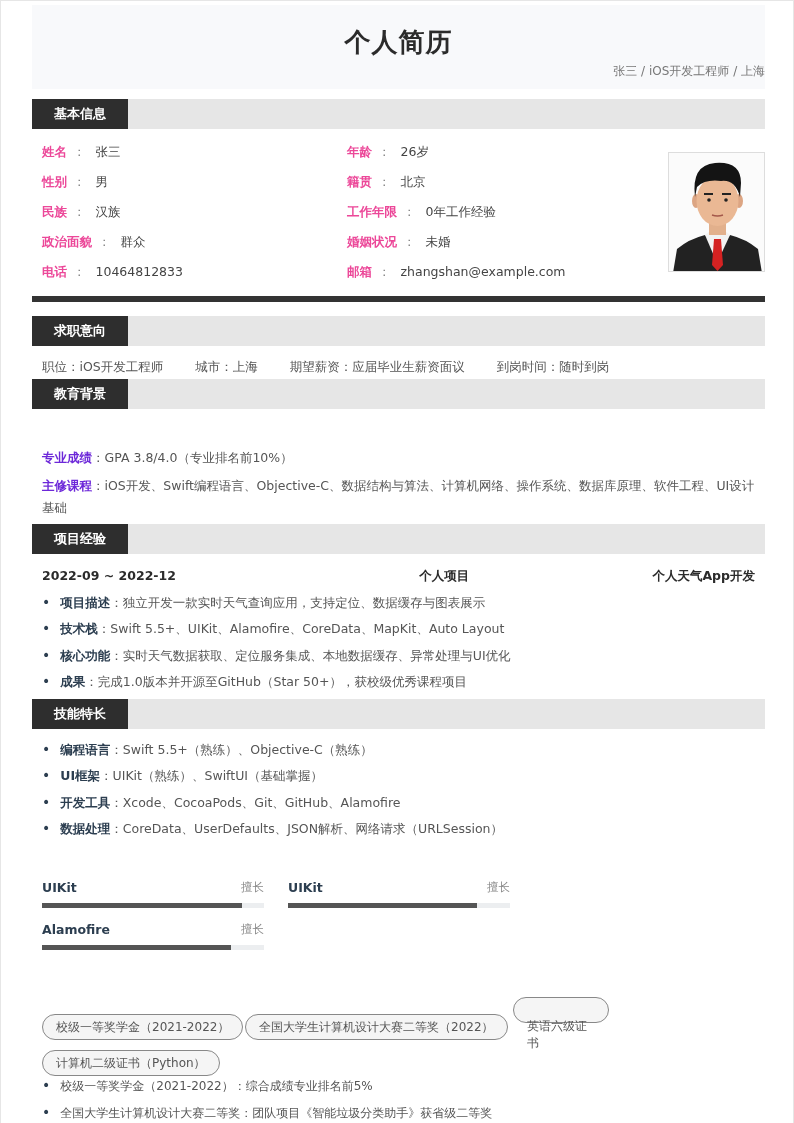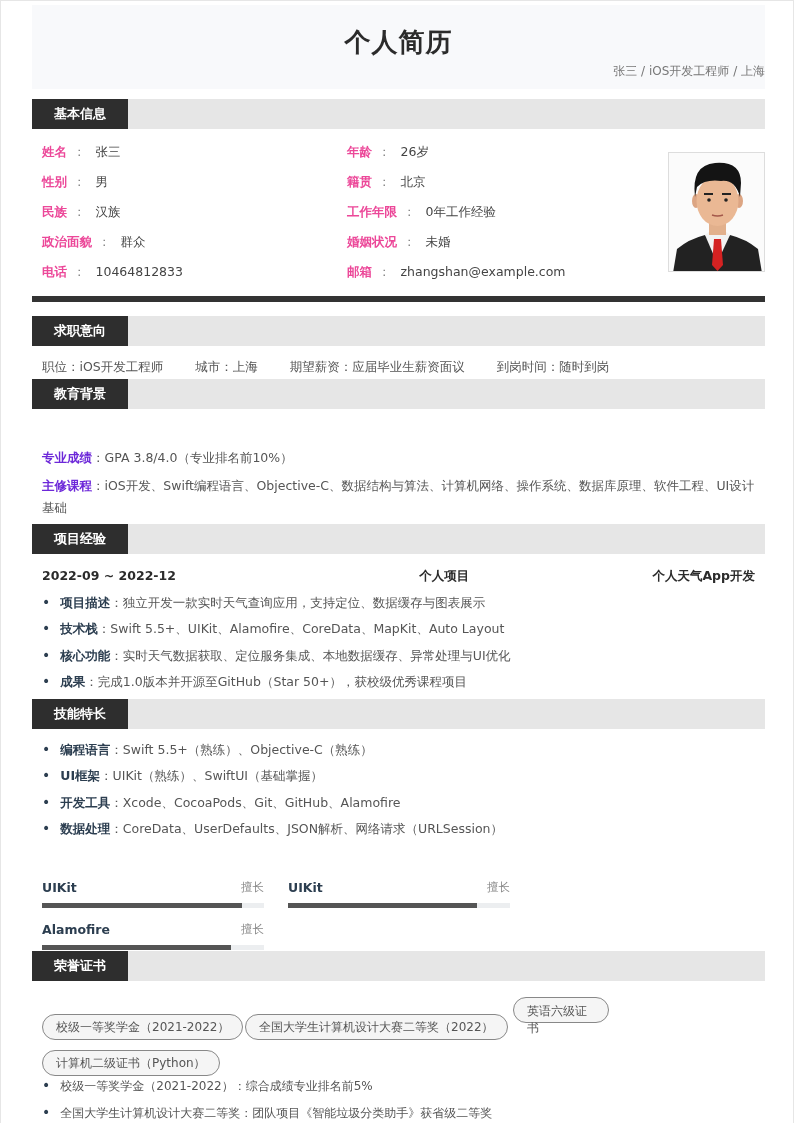--- a/index.html
+++ b/index.html
@@ -24,21 +24,21 @@
   .bul { position: absolute; left: 41px; font-size: 12.5px; color: #555; white-space: nowrap; }
   .bul::before { content: "•"; color: #2c3e50; margin-right: 10px; font-size: 14px; }
   .bul b { color: #2c3e50; }
   .skill { position: absolute; width: 222px; }
   .skill .row { display: flex; justify-content: space-between; font-size: 12.5px; }
   .skill .name { font-weight: bold; color: #2c3e50; }
   .skill .lvl { color: #888; font-size: 11.5px; }
   .skill .bar { margin-top: 8px; height: 5px; background: #eceef0; position: relative; }
   .skill .fill { position: absolute; left: 0; top: 0; height: 5px; background: #555; }
   .pill { position: absolute; height: 26px; border: 1px solid #888; border-radius: 13px; background: #f5f5f5; font-size: 12px; color: #555; padding: 0 13px; line-height: 24px; white-space: nowrap; }
-  .pill.wrap { white-space: normal; width: 96px; line-height: 17px; padding-top: 5px; overflow: visible; }
+  .pill.wrap { white-space: normal; width: 96px; line-height: 17px; padding-top: 20px; overflow: visible; }
 </style>
 </head>
 <body>
 
 <div class="page">
 
   <div class="header">
     <h1>个人简历</h1>
     <div class="sub">张三 / iOS开发工程师 / 上海</div>
   </div>
@@ -171,23 +171,20 @@
   <div class="skill" style="left:41px;top:921px;">
     <div class="row">
         <span class="name">Alamofire</span>
         <span class="lvl">擅长</span>
       </div>
     <div class="bar">
         <div class="fill" style="width:85%;"></div>
       </div>
   </div>
 
-  <div class="sec-head" style="top:950px;">
-    <span class="tag">荣誉证书</span>
-  </div>
   <div class="pill" style="left:41px;top:1013px;">校级一等奖学金（2021-2022）</div>
   <div class="pill" style="left:244px;top:1013px;">全国大学生计算机设计大赛二等奖（2022）</div>
   <div class="pill wrap" style="left:512px;top:996px;">英语六级证书</div>
   <div class="pill" style="left:41px;top:1049px;">计算机二级证书（Python）</div>
 
   <div class="bul" style="top:1076px;font-size:12px;"><span>校级一等奖学金（2021-2022）：综合成绩专业排名前5%</span></div>
   <div class="bul" style="top:1103px;font-size:12px;"><span>全国大学生计算机设计大赛二等奖：团队项目《智能垃圾分类助手》获省级二等奖</span></div>
 
 </div>
 

